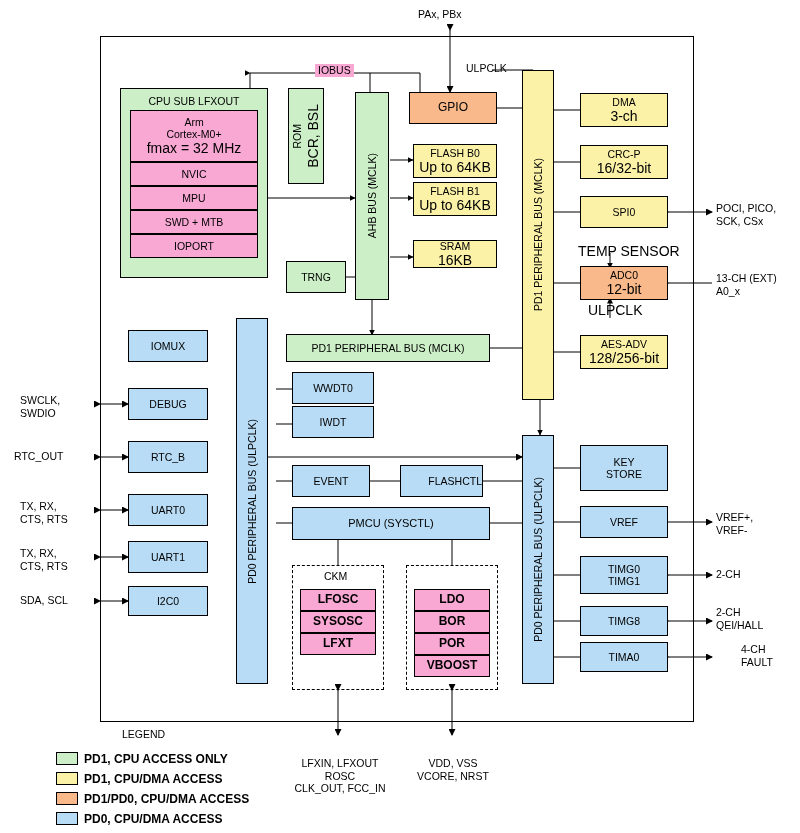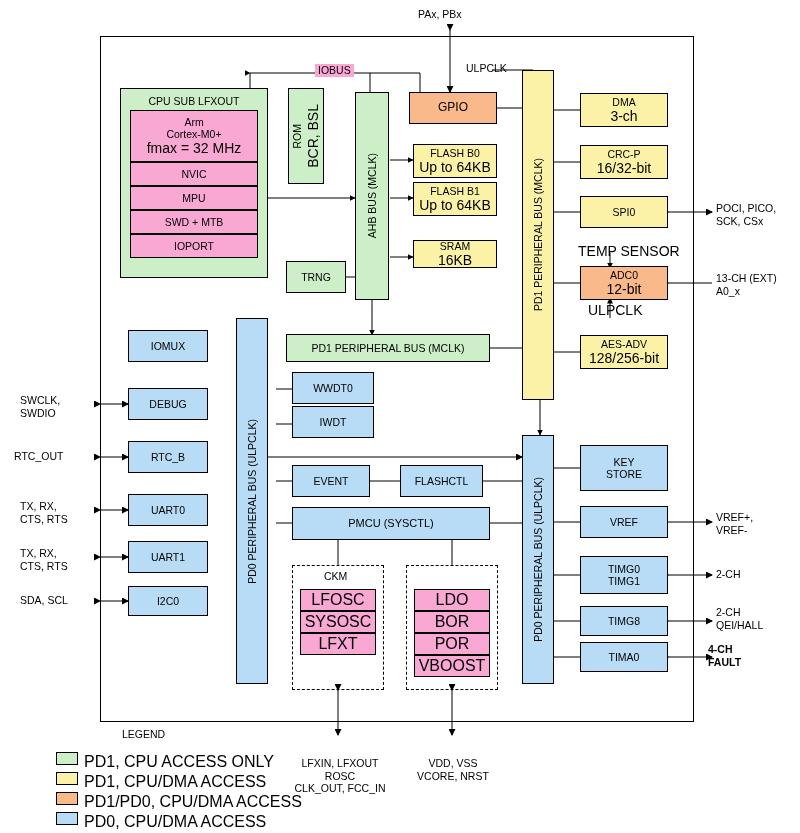--- a/index.html
+++ b/index.html
@@ -59,21 +59,21 @@
     transform: rotate(180deg);
     white-space: nowrap;
   }
   svg.arrows {
     position: absolute;
     left: 0; top: 0;
     width: 800px;
     height: 833px;
     pointer-events: none;
   }
-  .t10 { font-size: 16px; }
+  .t10 { font-size: 12px; font-weight: bold; }
   .t9  { font-size: 14px; }
   .legend-sw {
     position: absolute;
     width: 22px;
     height: 13px;
     border: 1px solid #000;
     box-sizing: border-box;
   }
 </style>
 </head>
@@ -304,21 +304,21 @@
 
   <div class="box blue" style="left:292px; top:372px; width:82px; height:32px;">
     <span>WWDT0</span>
   </div>
   <div class="box blue" style="left:292px; top:406px; width:82px; height:32px;">
     <span>IWDT</span>
   </div>
   <div class="box blue" style="left:292px; top:465px; width:78px; height:32px;">
     <span>EVENT</span>
   </div>
-  <div class="box blue" style="left:400px; top:465px; width:83px; height:32px;">
+  <div class="box blue" style="left:400px; top:465px; width:83px; height:32px;align-items:flex-end;">
     <span>FLASHCTL</span>
   </div>
   <div class="box blue" style="left:292px; top:507px; width:198px; height:33px;">
     <span style="font-size:11px;">PMCU (SYSCTL)</span>
   </div>
 
   <div class="dashed" style="left:292px; top:565px; width:92px; height:125px;"></div>
   <div class="lbl" style="left:324px; top:570px;">CKM</div>
   <div class="box white" style="left:300px; top:589px; width:76px; height:22px;">
     <span class="t10">LFOSC</span>
@@ -361,21 +361,21 @@
   </div>
   <div class="box blue" style="left:580px; top:642px; width:88px; height:30px;">
     <span>TIMA0</span>
   </div>
 
   <div class="lbl" style="left:716px; top:511px;">VREF+,
 VREF-</div>
   <div class="lbl" style="left:716px; top:568px;">2-CH</div>
   <div class="lbl" style="left:716px; top:606px;">2-CH
 QEI/HALL</div>
-  <div class="lbl" style="left:708px; top:643px;font-weight:bold;">4-CH
+  <div class="lbl" style="left:741px; top:643px;">4-CH
 FAULT</div>
 
   <div class="lbl" style="left:276px; top:757px; text-align:center; width:128px;">LFXIN, LFXOUT
 ROSC
 CLK_OUT, FCC_IN</div>
   <div class="lbl" style="left:398px; top:757px; text-align:center; width:110px;">VDD, VSS
 VCORE, NRST</div>
 
   <div class="lbl" style="left:122px; top:728px;">LEGEND</div>
 

